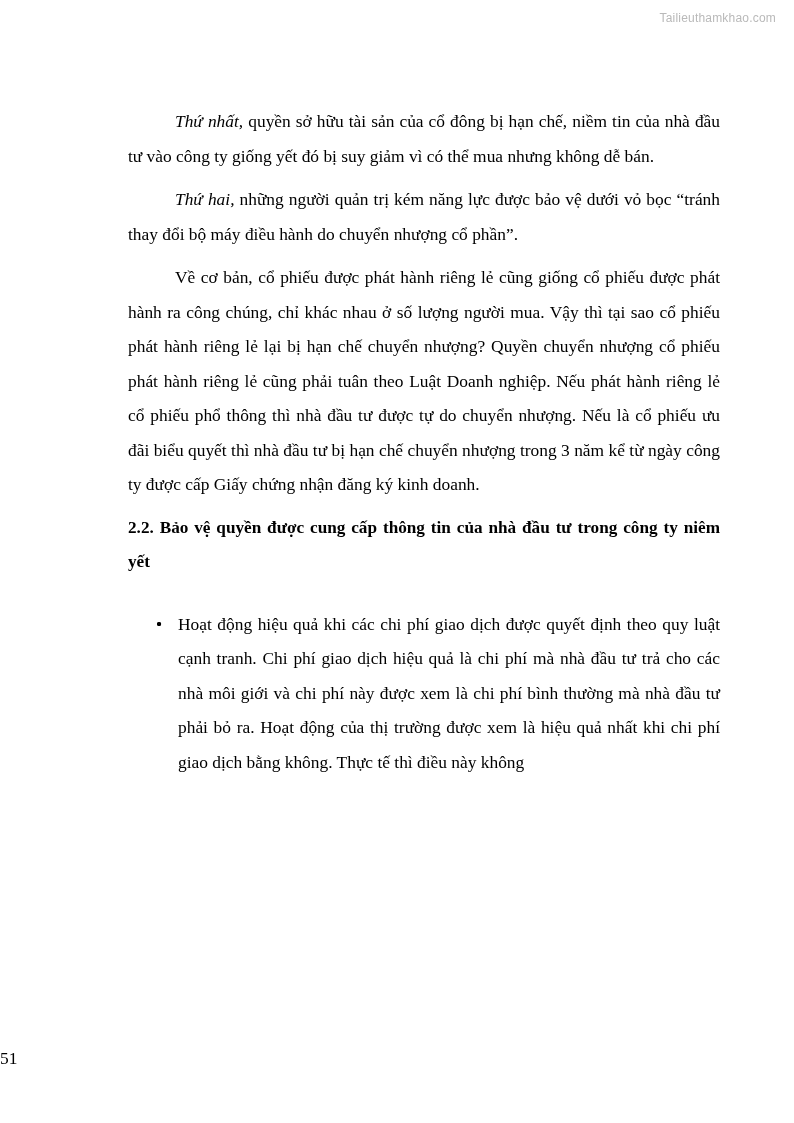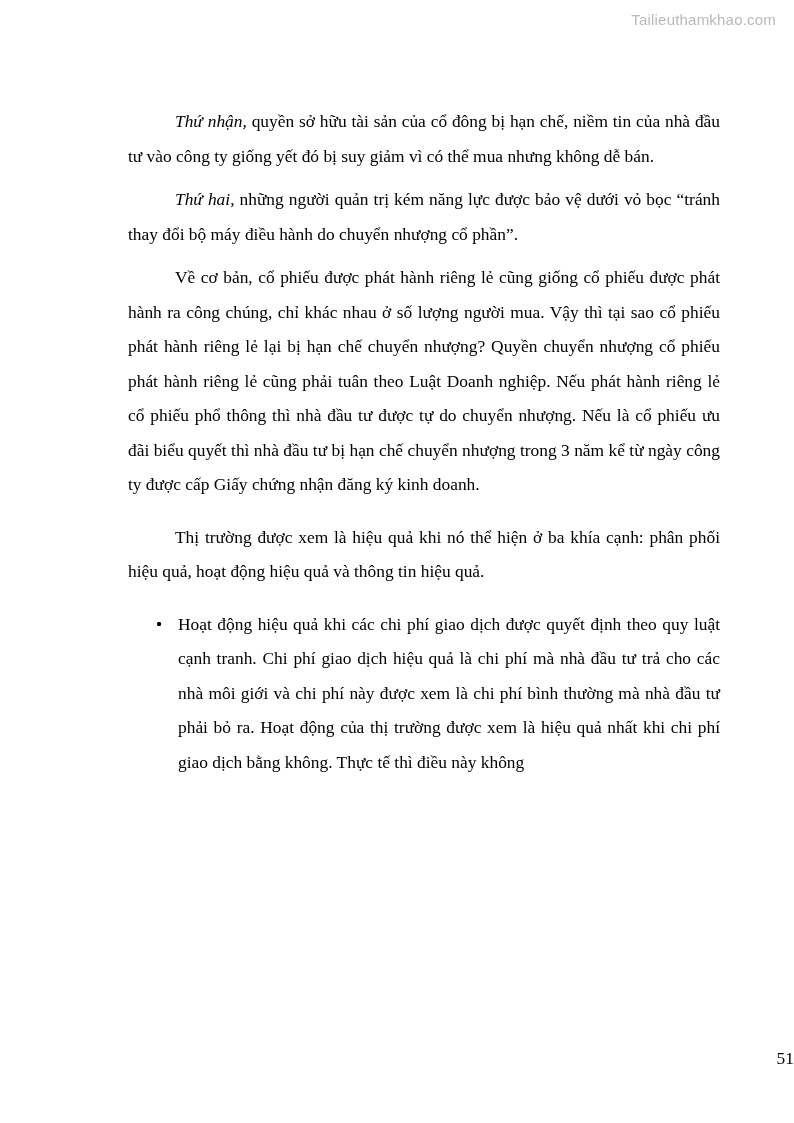--- a/index.html
+++ b/index.html
@@ -24,21 +24,21 @@
     height: 1123px;
     background: #ffffff;
   }
 
   
   .watermark {
     position: absolute;
     top: 11px;
     right: 18px;
     font-family: "Liberation Sans", "DejaVu Sans", sans-serif;
-    font-size: 15px;
+    font-size: 12px;
     letter-spacing: 0.2px;
     color: #b9b9b9;
     white-space: nowrap;
     user-select: none;
   }
 
   
   .content {
     position: absolute;
     left: 128px;
@@ -94,52 +94,52 @@
     left: 28px;
     top: 0;
     line-height: 34.5px;
     font-size: 17.4px;
   }
 
   
   .page-number {
     position: absolute;
     left: 0;
-    right: 0;
+    right: 8px;
     top: 1048px;
-    text-align: right;
+    text-align: left;
     font-size: 17.4px;
     line-height: 20px;
   }
 </style>
 </head>
 <body>
 
 <div class="page">
 
   <div class="watermark">Tailieuthamkhao.com</div>
 
   <div class="content">
 
-    <p class="para"><em class="it">Thứ nhận,</em><span> quyền sở hữu tài sản của cổ đông bị hạn chế, niềm tin của nhà đầu tư vào công ty giống yết đó bị suy giảm vì có thể mua nhưng không dễ bán.</span></p>
+    <p class="para"><em class="it">Thứ nhất,</em><span> quyền sở hữu tài sản của cổ đông bị hạn chế, niềm tin của nhà đầu tư vào công ty giống yết đó bị suy giảm vì có thể mua nhưng không dễ bán.</span></p>
 
     <div class="spacer-sm"></div>
 
     <p class="para"><em class="it">Thứ hai,</em><span> những người quản trị kém năng lực được bảo vệ dưới vỏ bọc “tránh thay đổi bộ máy điều hành do chuyển nhượng cổ phần”.</span></p>
 
     <div class="spacer-sm"></div>
 
     <p class="para">Về cơ bản, cổ phiếu được phát hành riêng lẻ cũng giống cổ phiếu được phát hành ra công chúng, chỉ khác nhau ở số lượng người mua. Vậy thì tại sao cổ phiếu phát hành riêng lẻ lại bị hạn chế chuyển nhượng? Quyền chuyển nhượng cổ phiếu phát hành riêng lẻ cũng phải tuân theo Luật Doanh nghiệp. Nếu phát hành riêng lẻ cổ phiếu phổ thông thì nhà đầu tư được tự do chuyển nhượng. Nếu là cổ phiếu ưu đãi biểu quyết thì nhà đầu tư bị hạn chế chuyển nhượng trong 3 năm kể từ ngày công ty được cấp Giấy chứng nhận đăng ký kinh doanh.</p>
 
     <div class="spacer-md"></div>
 
+    <h2 class="heading">2.2. Bảo vệ quyền được cung cấp thông tin của nhà đầu tư trong công ty niêm yết</h2>
 
     <div class="spacer-sm"></div>
 
-    <p class="para">Thị trường được xem là hiệu quả khi nó thể hiện ở ba khía cạnh: phân phối hiệu quả, hoạt động hiệu quả và thông tin hiệu quả.</p>
 
     <div class="spacer-md"></div>
 
     <ul class="bullets">
       <li>
         <span class="dot">•</span>
       </li>
       <li>
         <span class="dot">•</span>
         <span>Hoạt động hiệu quả khi các chi phí giao dịch được quyết định theo quy luật cạnh tranh. Chi phí giao dịch hiệu quả là chi phí mà nhà đầu tư trả cho các nhà môi giới và chi phí này được xem là chi phí bình thường mà nhà đầu tư phải bỏ ra. Hoạt động của thị trường được xem là hiệu quả nhất khi chi phí giao dịch bằng không. Thực tế thì điều này không</span>

